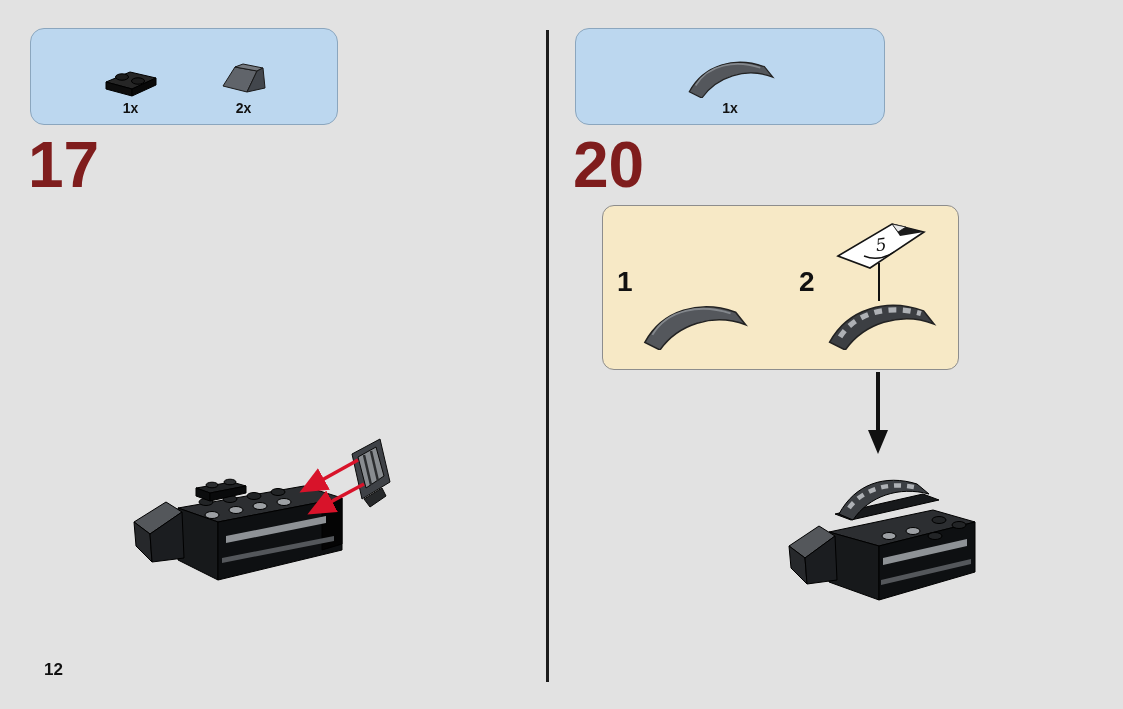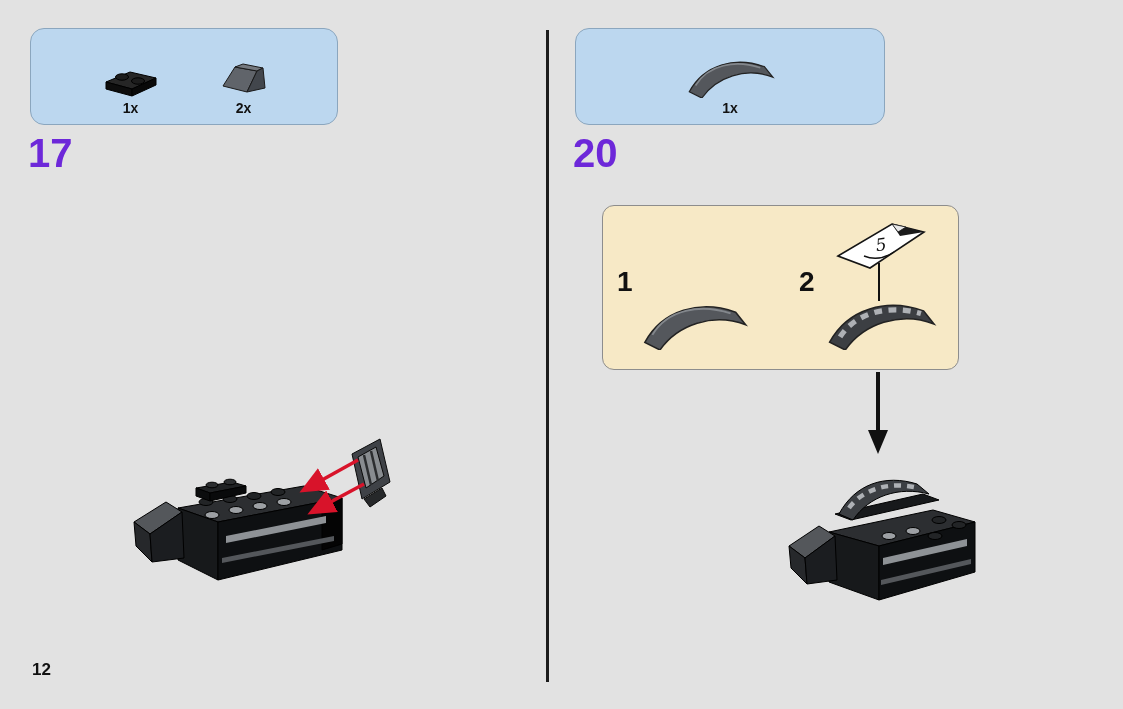--- a/index.html
+++ b/index.html
@@ -11,40 +11,40 @@
   .parts-box {
     position:absolute; background:#bcd7ef; border:1px solid #8ba6be;
     border-radius:14px; display:flex; align-items:flex-end; justify-content:center;
     gap:61px; padding-bottom:8px; box-sizing:border-box;
   }
   .parts-box.left  { left:30px;  top:28px; width:308px; height:97px; }
   .parts-box.right { left:575px; top:28px; width:310px; height:97px; }
   .part { display:flex; flex-direction:column; align-items:center; gap:2px; }
   .part-count { font-weight:bold; font-size:14px; color:#111; }
   .step-number {
-    position:absolute; font-weight:bold; font-size:40px; line-height:1; color:#6d28d9;
+    position:absolute; font-weight:bold; font-size:64px; line-height:1; color:#7f1d1d;
   }
   #step17-number { left:28px;  top:133px; }
   #step18-number { left:573px; top:133px; }
   .divider { position:absolute; left:546px; top:30px; width:3px; height:652px; background:#1c1c1c; }
   .substep-box {
     position:absolute; left:602px; top:205px; width:355px; height:163px;
     background:#f7e9c6; border:1px solid #8d8d8d; border-radius:12px;
   }
   .substep-num { position:absolute; font-weight:bold; font-size:28px; line-height:1; color:#111; }
   #substep-1-num { left:14px;  top:62px; }
   #substep-2-num { left:196px; top:62px; }
   #substep-piece-1 { position:absolute; left:28px;  top:86px; }
   #substep-piece-2 { position:absolute; left:210px; top:84px; }
   #sticker-sheet   { position:absolute; left:231px; top:12px; }
   #sticker-line    { position:absolute; left:275px; top:57px; width:2px; height:38px; background:#111; }
   #down-arrow { position:absolute; left:865px; top:370px; }
   #assembly-17 { position:absolute; left:126px; top:430px; }
   #assembly-18 { position:absolute; left:783px; top:458px; }
-  .page-number { position:absolute; left:32px; top:660px; font-weight:bold; font-size:17px; }
+  .page-number { position:absolute; left:44px; top:660px; font-weight:bold; font-size:17px; }
   svg { display:block; }
 </style>
 </head>
 <body>
 
 <div class="page">
 
   <div class="parts-box left">
     <div class="part">
       <svg width="58" height="34" viewBox="0 0 58 34">

